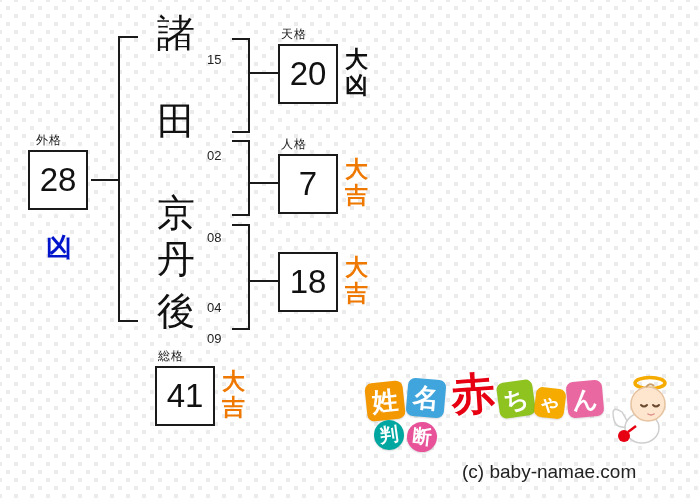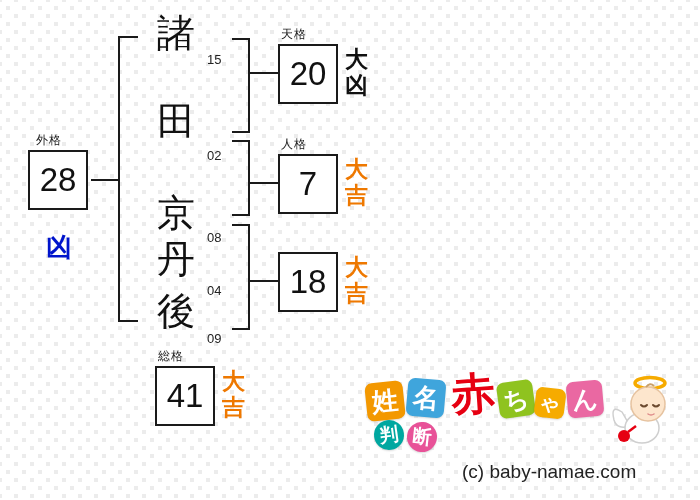--- a/index.html
+++ b/index.html
@@ -60,21 +60,21 @@
 
   <div class="name-char" style="top:12px;">諸</div>
   <div class="name-char" style="top:100px;">田</div>
   <div class="name-char" style="top:192px;">京</div>
   <div class="name-char" style="top:238px;">丹</div>
   <div class="name-char" style="top:290px;">後</div>
 
   <div class="strokes" style="top:52px;">15</div>
   <div class="strokes" style="top:148px;">02</div>
   <div class="strokes" style="top:230px;">08</div>
-  <div class="strokes" style="top:283px;">04</div>
+  <div class="strokes" style="top:300px;">04</div>
   <div class="strokes" style="top:331px;">09</div>
 
   <div class="vline" style="left:248px;top:38px;height:95px;"></div>
   <div class="hline" style="left:232px;top:38px;width:16px;"></div>
   <div class="hline" style="left:232px;top:131px;width:16px;"></div>
   <div class="hline" style="left:250px;top:72px;width:28px;"></div>
 
   <div class="small-label" style="left:281px;top:26px;">天格</div>
   <div class="numbox" style="left:278px;top:44px;">
     <span>20</span>

